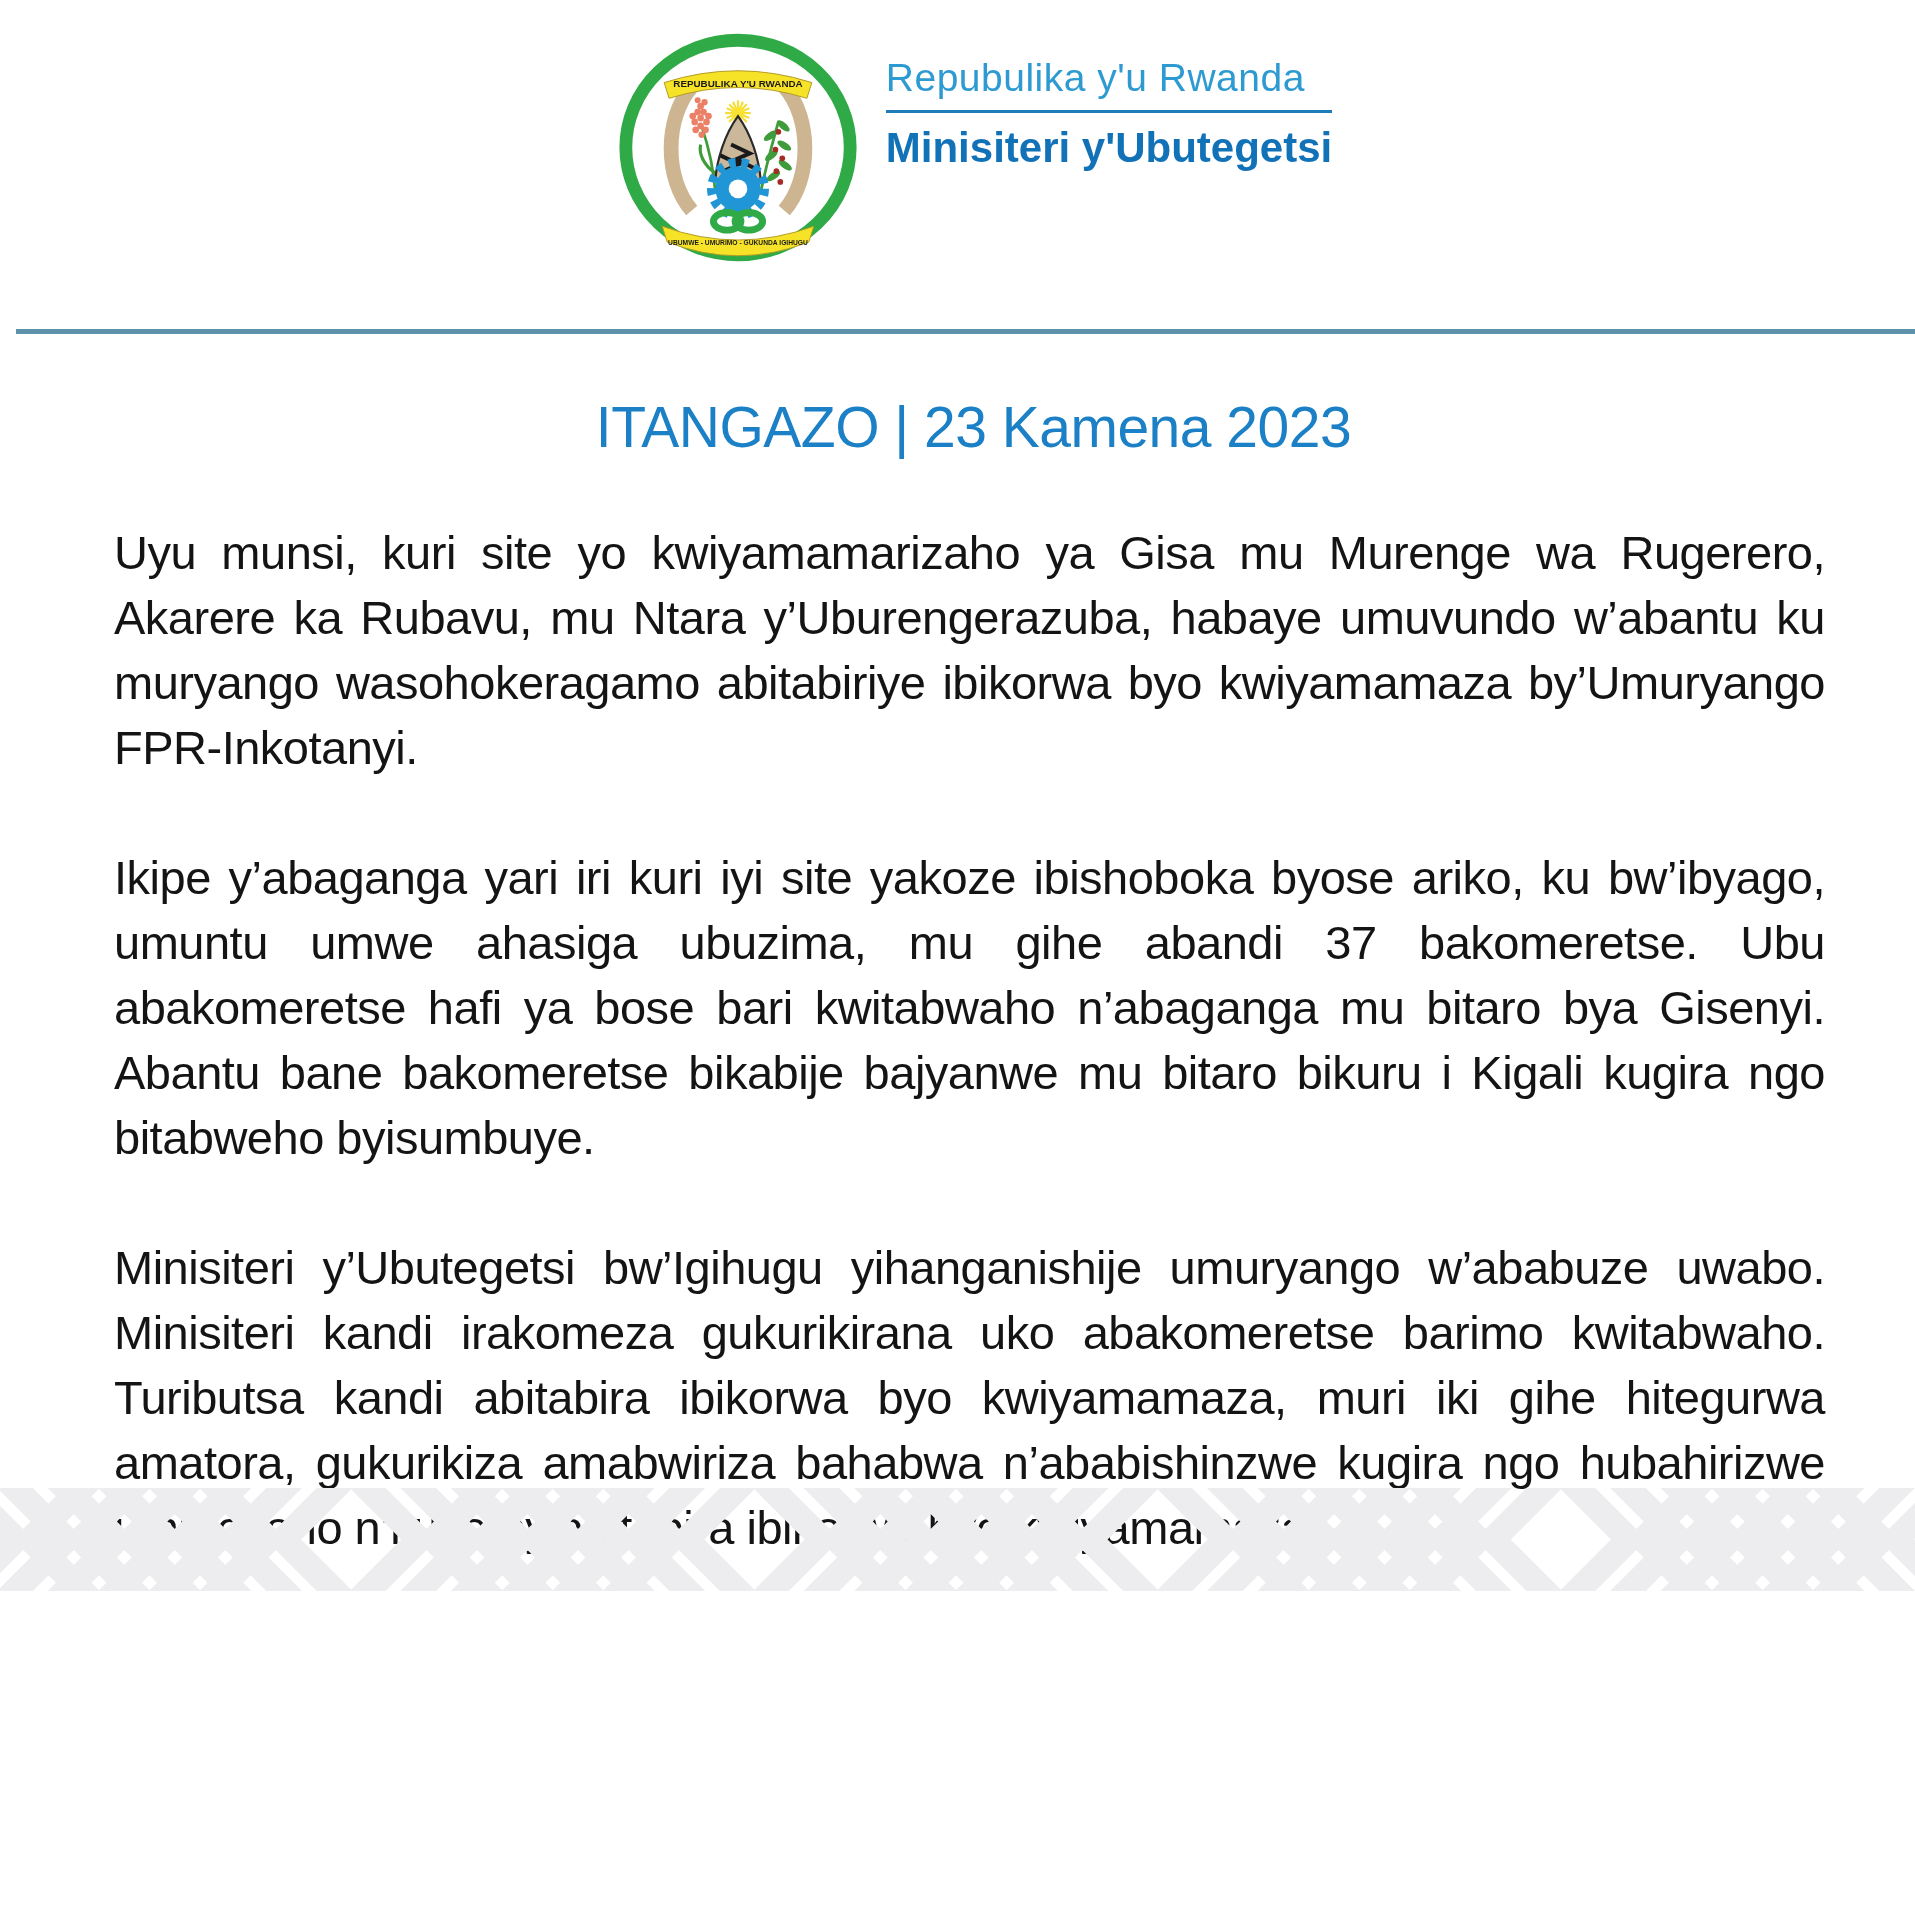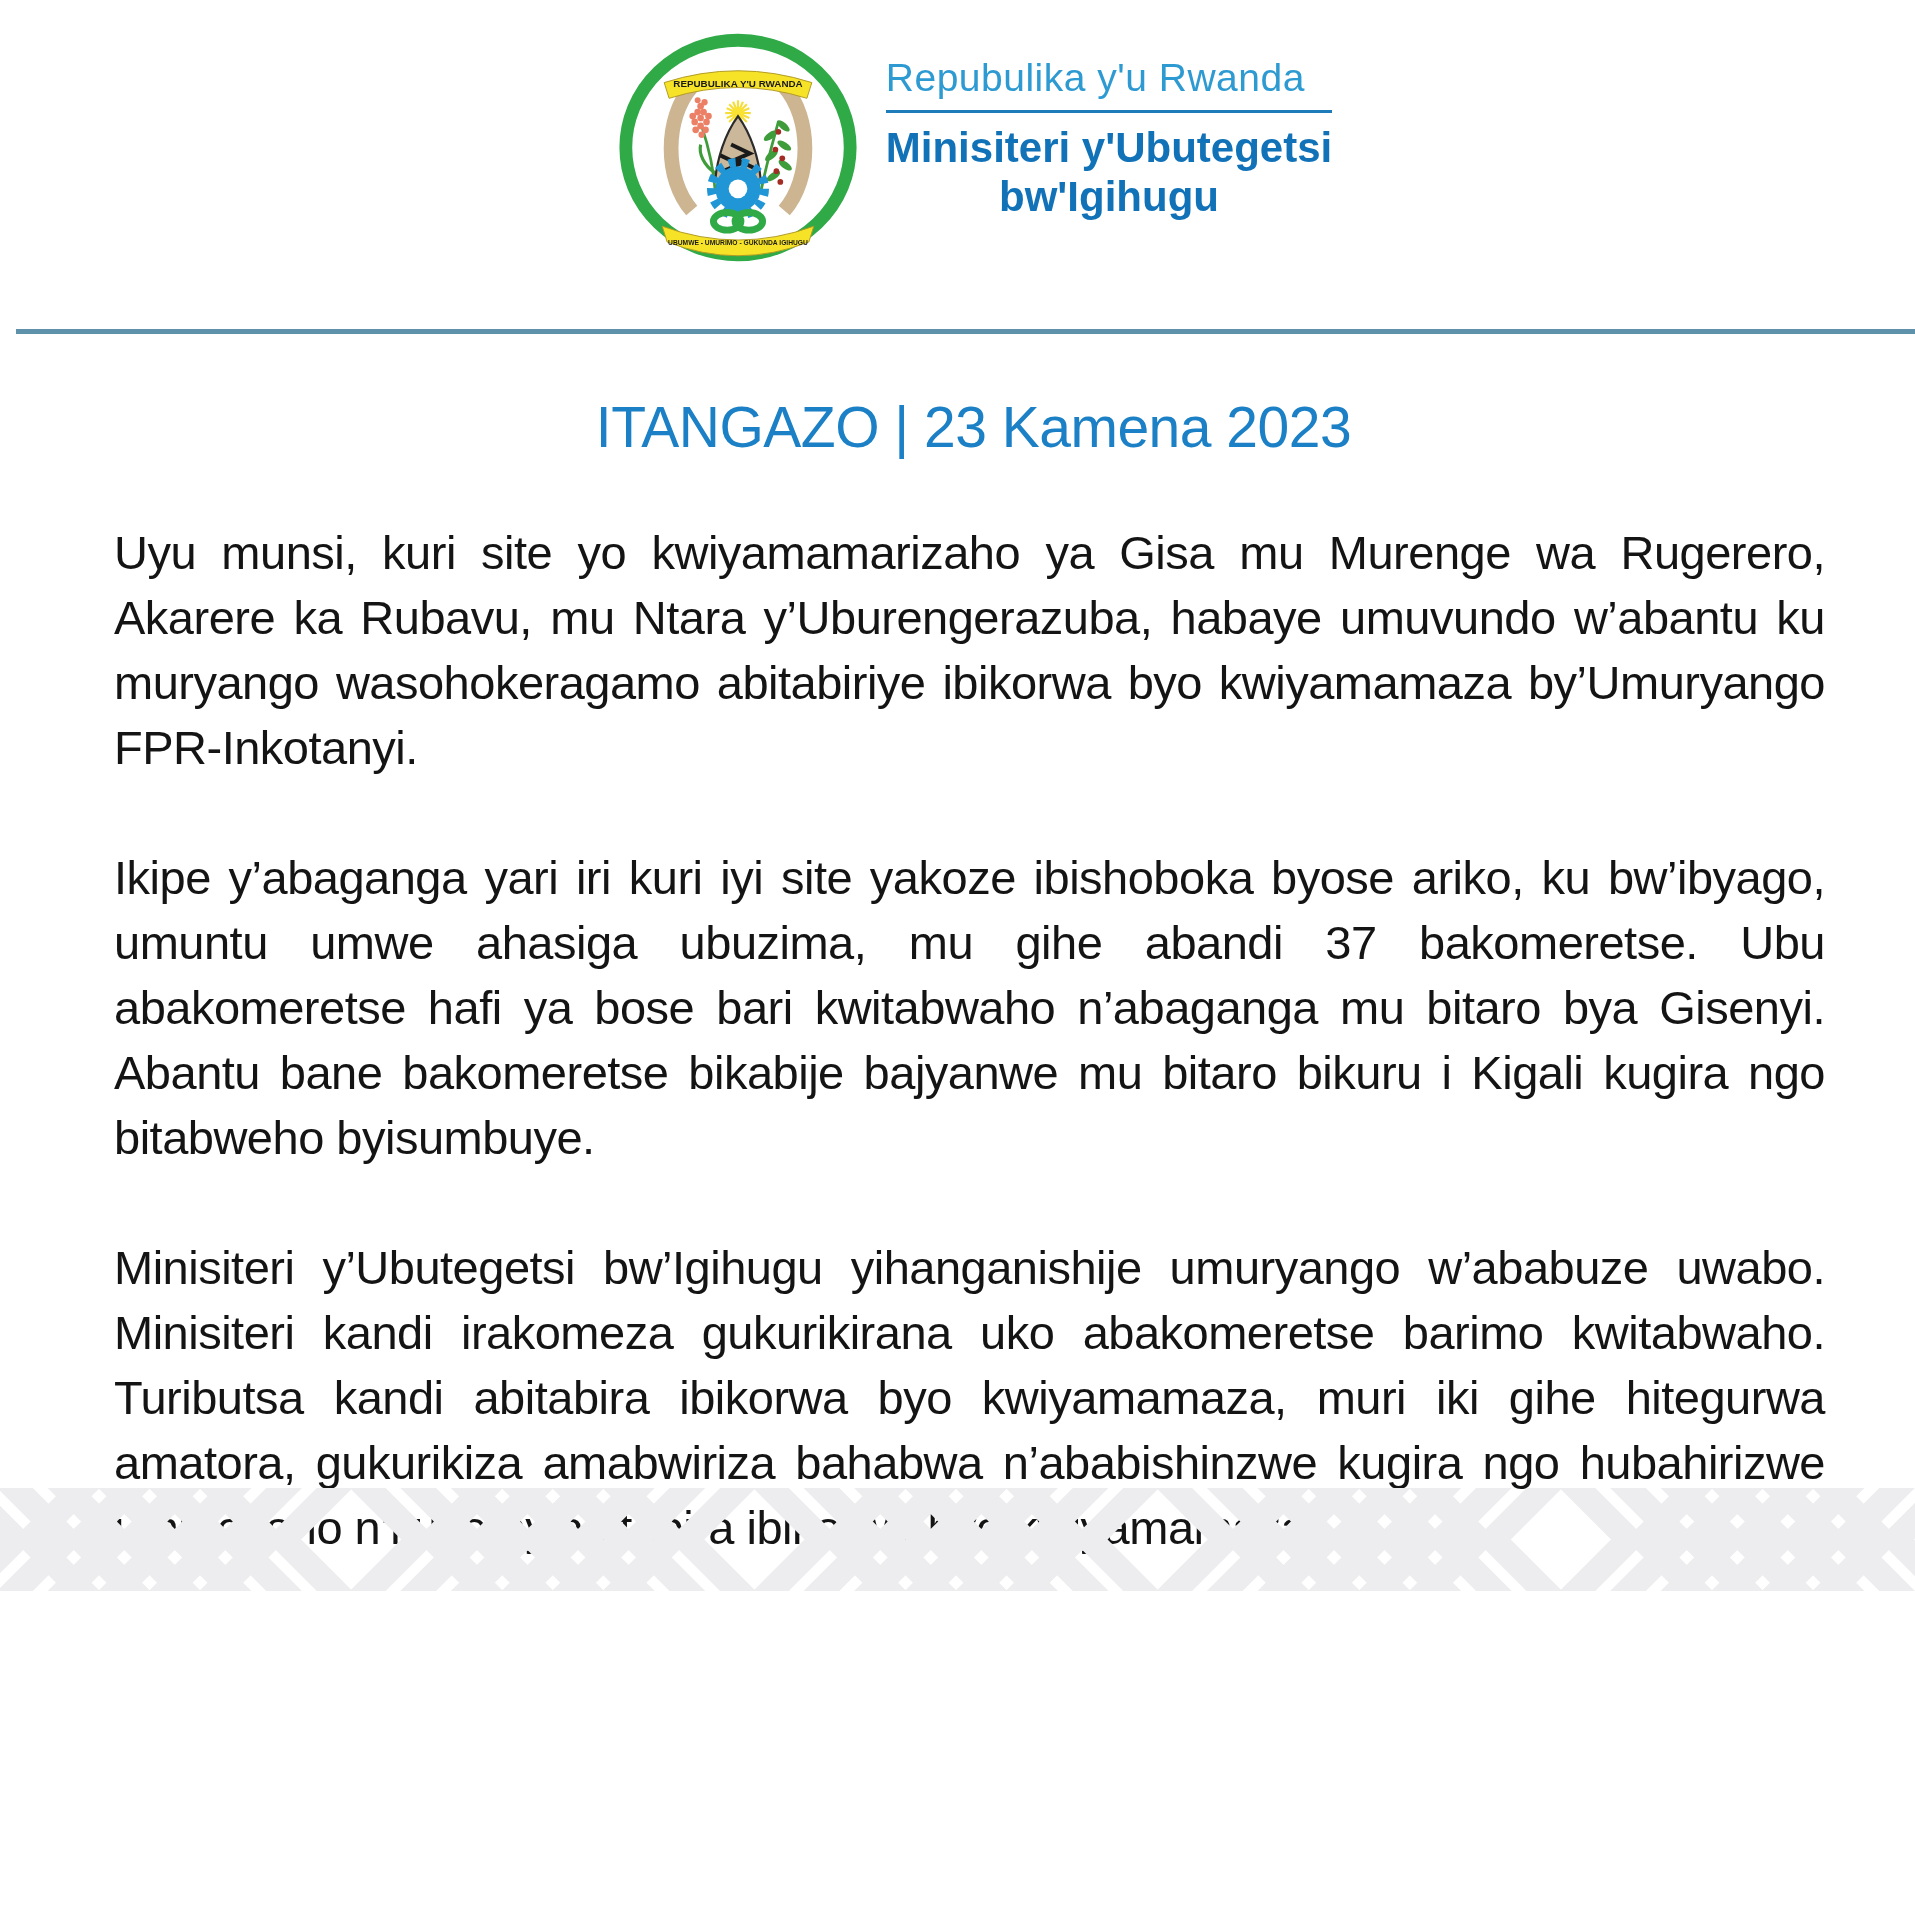--- a/index.html
+++ b/index.html
@@ -178,21 +178,20 @@
           <path d="M48,196 Q125,224 202,196 L197,212 Q125,240 53,212 Z" fill="#f6e327" stroke="#b09a23" stroke-width="1"></path>
           <text x="125" y="215" text-anchor="middle" font-size="6.8" font-weight="bold" fill="#1a1a1a" font-family="Liberation Sans, sans-serif">UBUMWE - UMURIMO - GUKUNDA IGIHUGU</text>
         </g>
       </svg>
     </div>
 
     <div class="header-text">
       <div class="republic-line">Repubulika y'u Rwanda</div>
       <div class="header-rule"></div>
       <div class="ministry-line">Minisiteri y'Ubutegetsi</div>
-      <div class="ministry-line">bw'Igihugu</div>
     </div>
   </div>
 
   <div class="page-divider"></div>
 
   <div class="announcement-title">ITANGAZO | 23 Kamena 2023</div>
 
   <div class="body-text">
     <p>Uyu munsi, kuri site yo kwiyamamarizaho ya Gisa mu Murenge wa Rugerero, Akarere ka Rubavu, mu Ntara y’Uburengerazuba, habaye umuvundo w’abantu ku muryango wasohokeragamo abitabiriye ibikorwa byo kwiyamamaza by’Umuryango FPR-Inkotanyi.</p>
     <p>Ikipe y’abaganga yari iri kuri iyi site yakoze ibishoboka byose ariko, ku bw’ibyago, umuntu umwe ahasiga ubuzima, mu gihe abandi 37 bakomeretse. Ubu abakomeretse hafi ya bose bari kwitabwaho n’abaganga mu bitaro bya Gisenyi. Abantu bane bakomeretse bikabije bajyanwe mu bitaro bikuru i Kigali kugira ngo bitabweho byisumbuye.</p>

